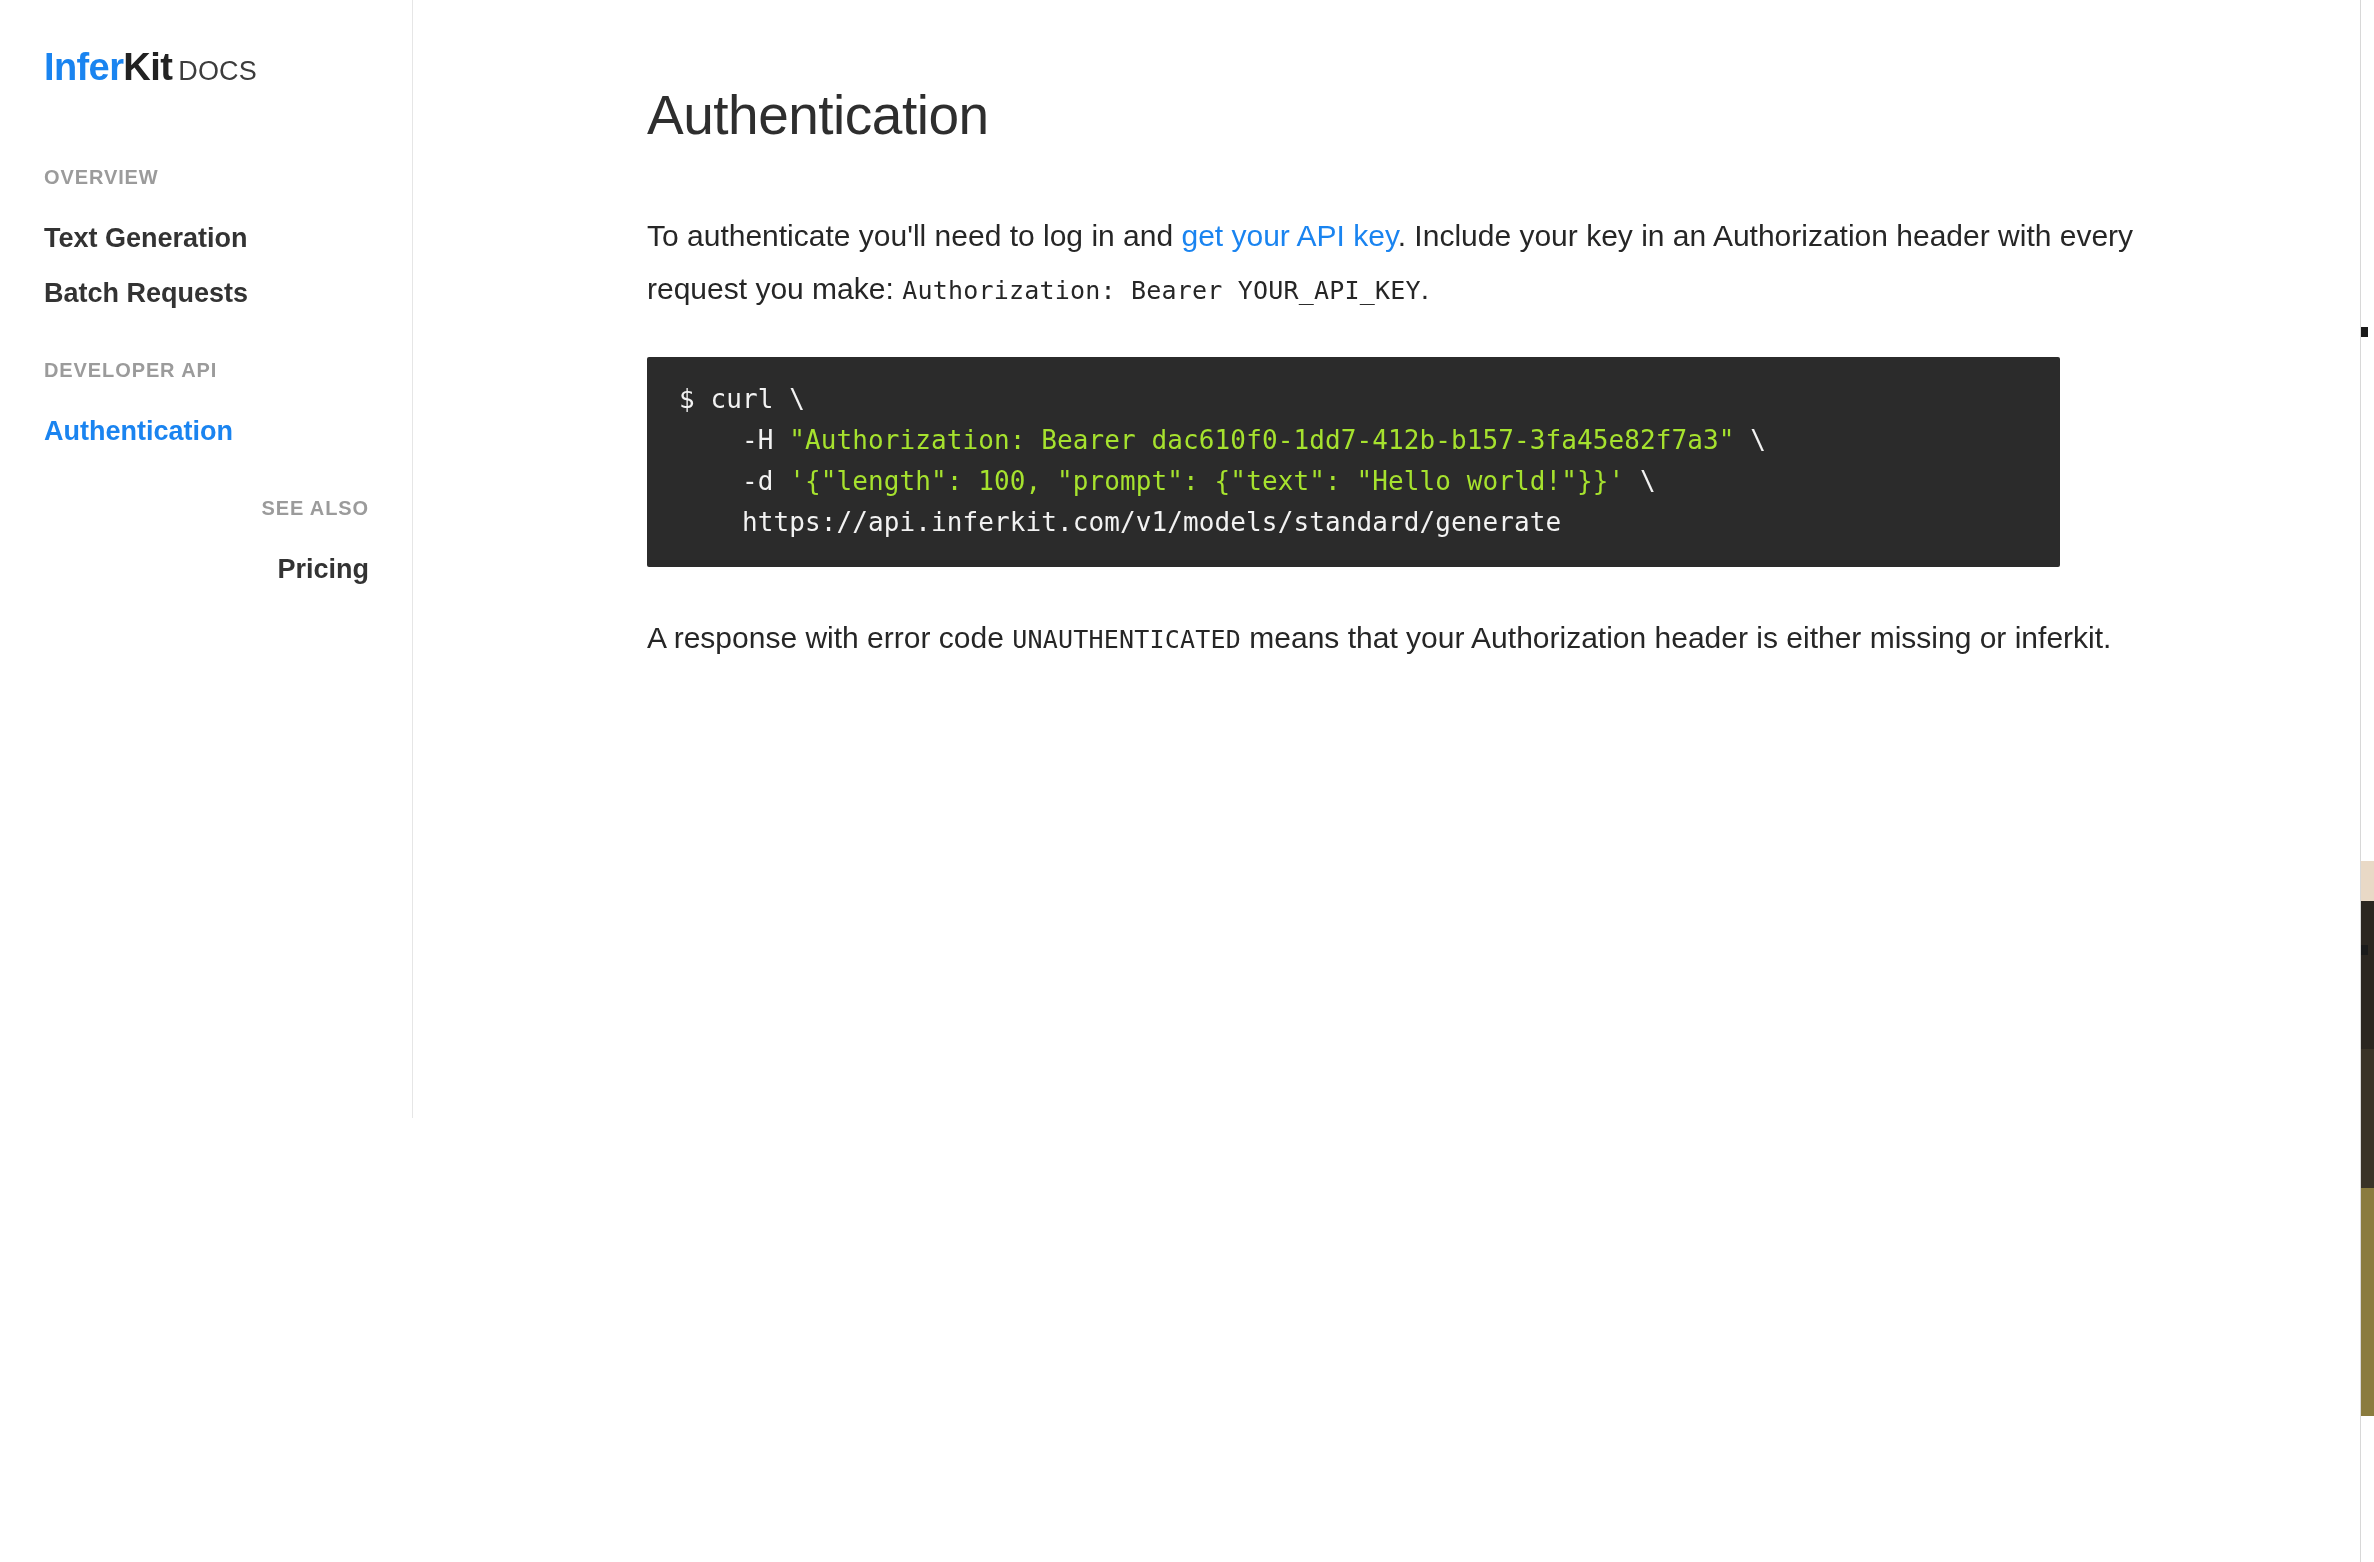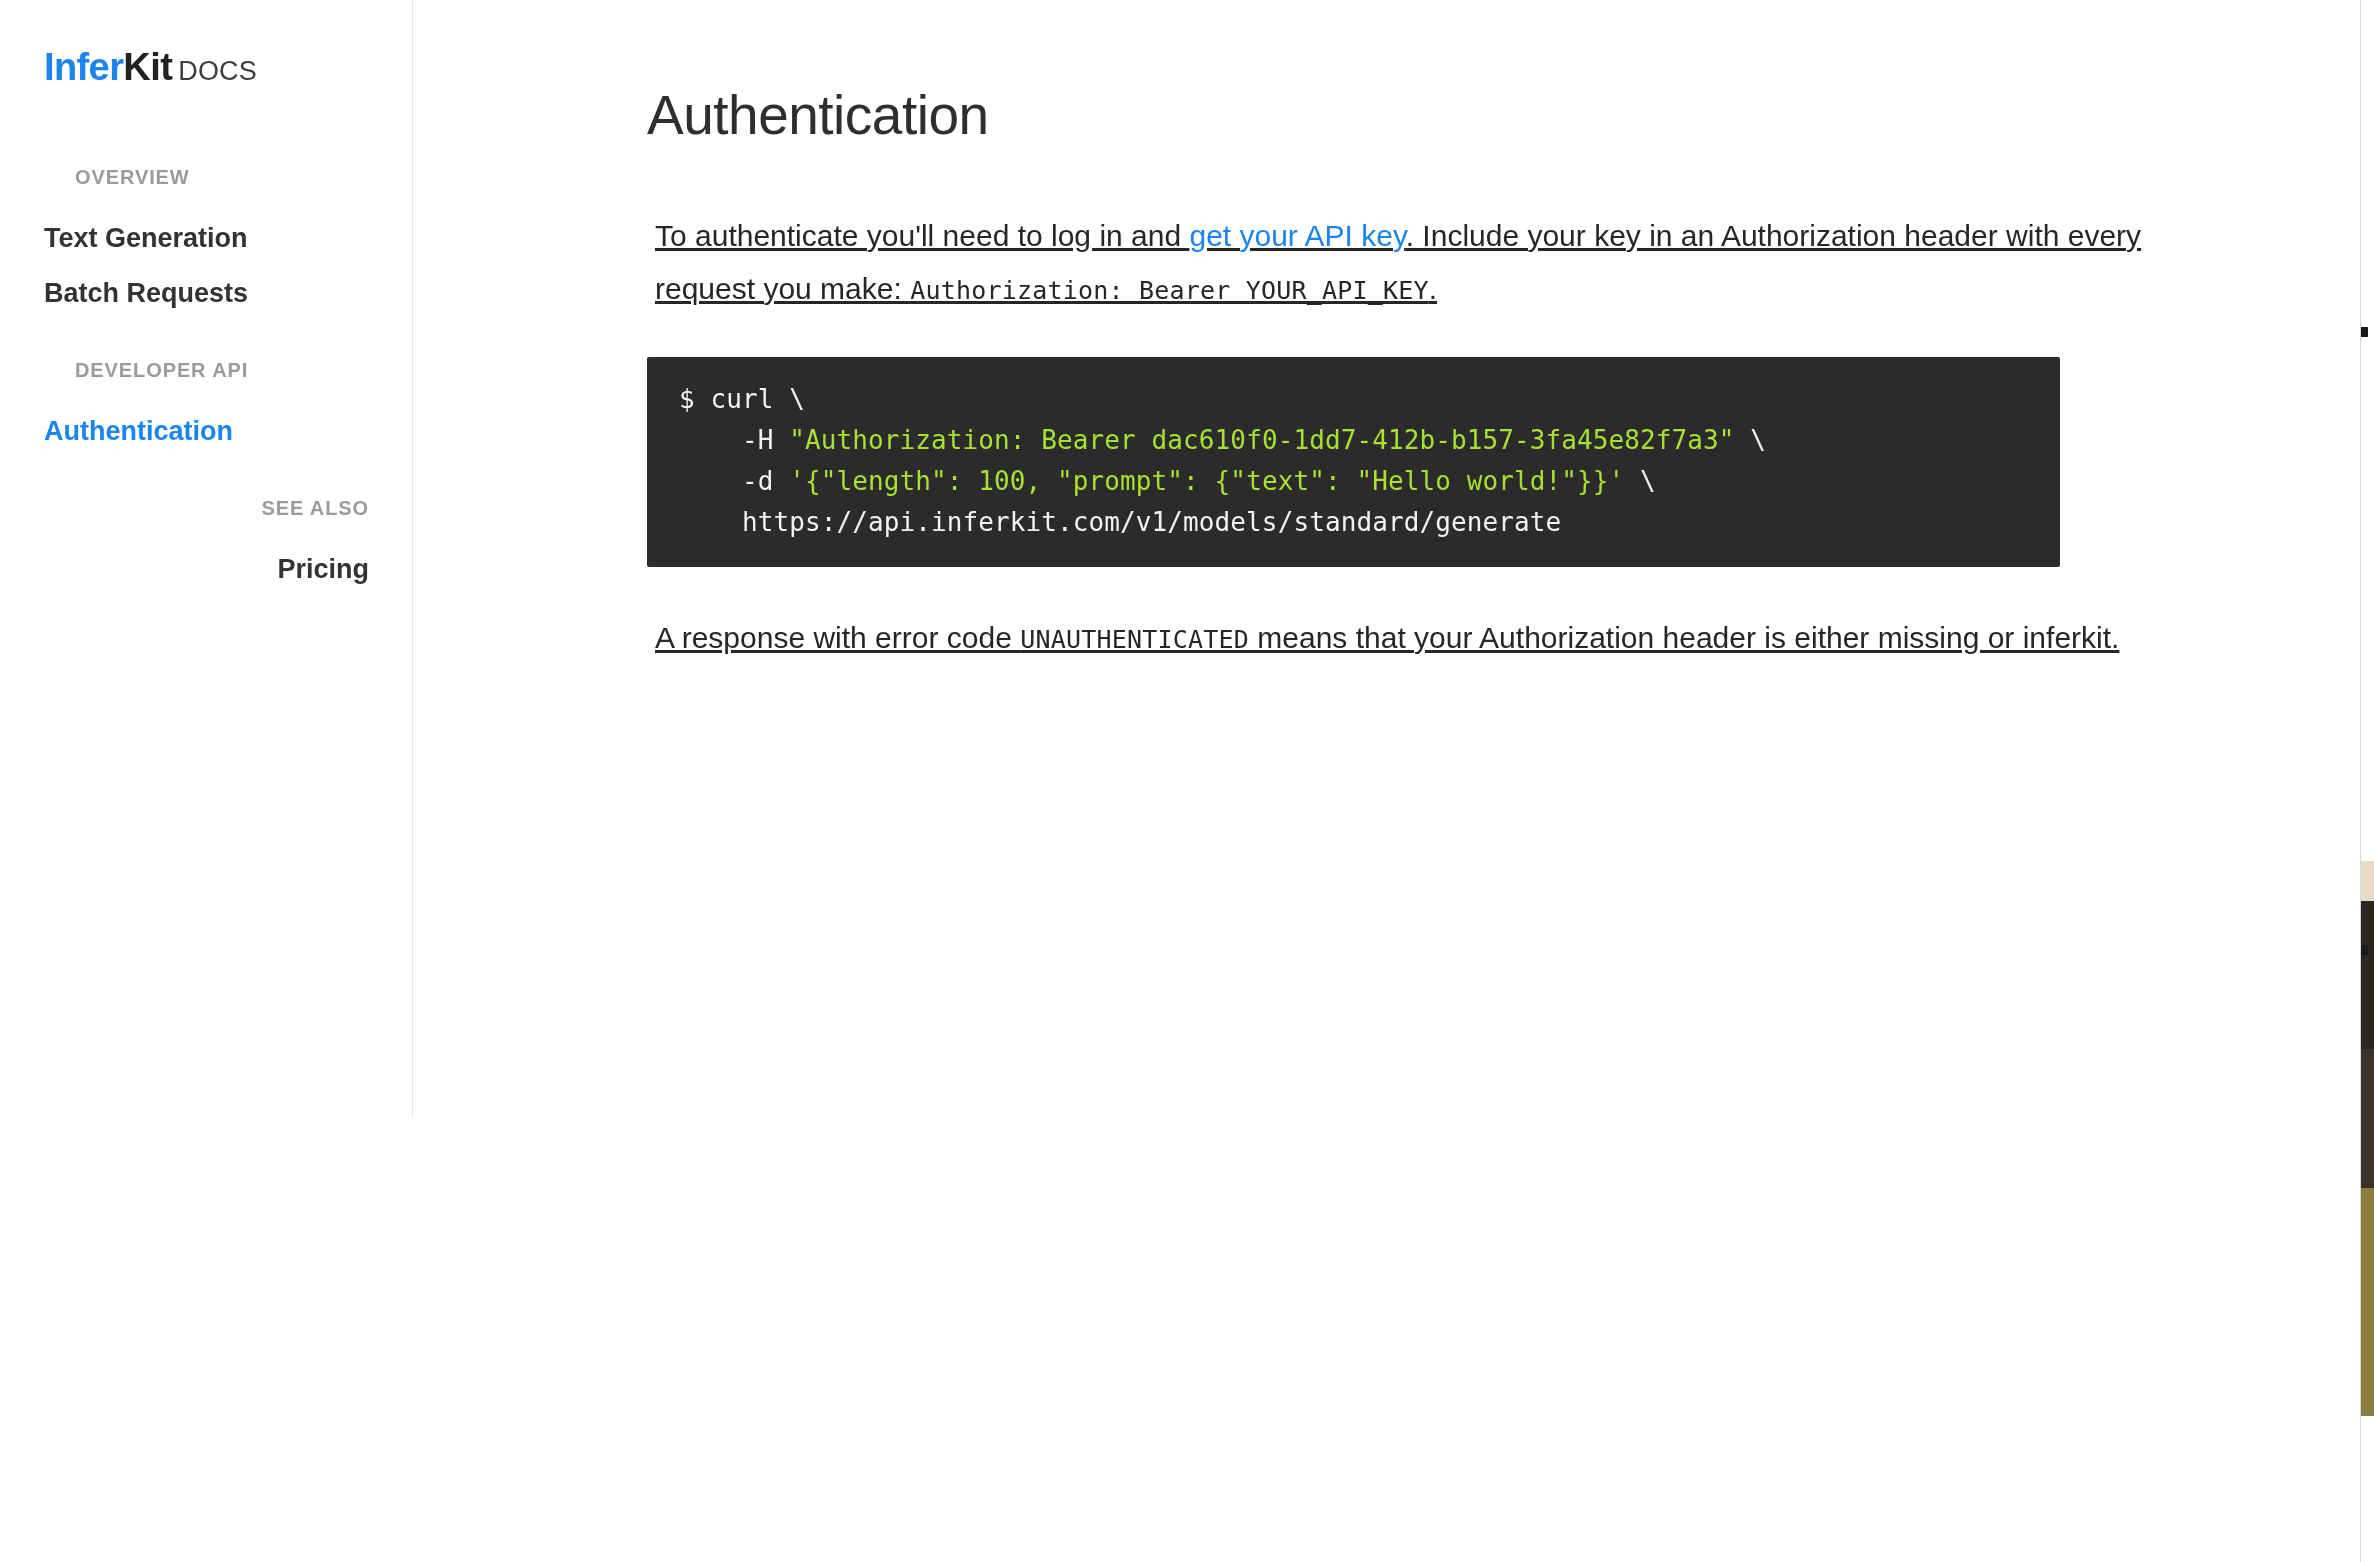--- a/index.html
+++ b/index.html
@@ -73,21 +73,20 @@
   .nav-section:last-child { margin-bottom: 0; text-align: right; }
 
   .nav-header {
     padding: 0 44px;
     font-size: 20px;
     font-weight: 700;
     letter-spacing: 0.9px;
     color: #9b9b9b;
     text-transform: uppercase;
     margin-bottom: 22px;
-    margin-left: 31px;
   }
 
   .nav-item {
     display: block;
     padding: 0 44px;
     font-size: 27px;
     font-weight: 700;
     color: #333333;
     line-height: 55px;
     text-decoration: none;
@@ -118,26 +117,25 @@
   h1.page-title {
     margin: 0 0 63px 0;
     font-size: 55px;
     font-weight: 400;
     color: #2e2e2e;
     letter-spacing: -0.5px;
     line-height: 1.1;
   }
 
   p.para {
-    margin: 0 0 40px 8px;
+    margin: 0 0 40px 0;
     font-size: 30px;
     line-height: 53px;
     color: #262626;
     font-weight: 400;
-    text-decoration: underline;
   }
 
   p.para.tight { margin-bottom: 34px; }
 
   a.inline-link {
     color: #1a84f0;
     text-decoration: none;
     cursor: pointer;
   }
 

